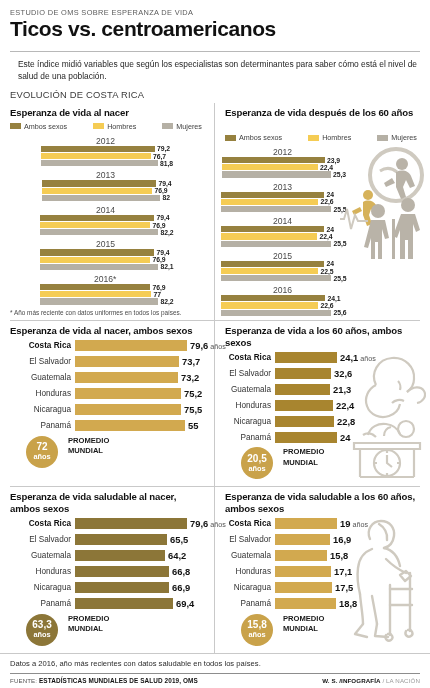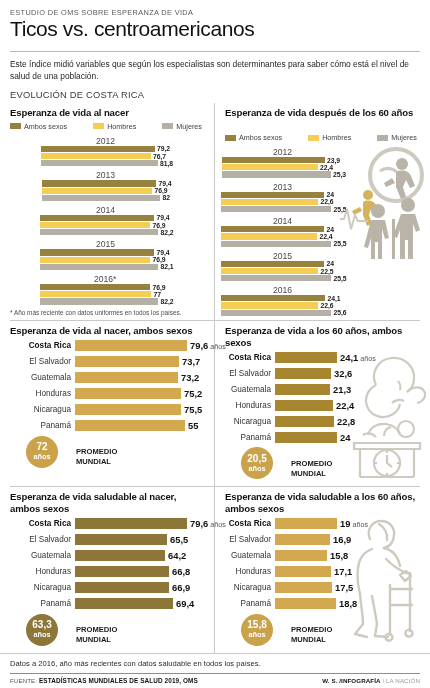--- a/index.html
+++ b/index.html
@@ -12,26 +12,26 @@
   }
   .page { width: 430px; height: 688px; position: relative; background:#fff; }
 
   
   .header { padding: 8px 10px 4px 10px; }
   .kicker {
     font-size: 7.4px; letter-spacing: .35px; color: #5b5b5b;
     text-transform: uppercase; white-space: nowrap;
   }
   .maintitle {
-    font-size: 21px; font-weight: normal; letter-spacing: -0.4px;
+    font-size: 21px; font-weight: bold; letter-spacing: -0.4px;
     line-height: 1.08; margin-top: 1px; color: #111;
   }
   .rule { height: 1px; background: #b8b8b8; margin: 6px 10px 0 10px; }
   .standfirst {
-    padding: 6px 10px 0 10px; font-size: 8.4px; line-height: 1.45; color: #262626;
+    padding: 6px 10px 0 18px; font-size: 8.4px; line-height: 1.45; color: #262626;
   }
   .sectionlabel {
     padding: 7px 10px 0 10px; font-size: 9.4px; color: #3a3a3a; letter-spacing: .2px;
   }
 
   
   .grid { position: relative; margin-top: 3px; }
   .row { display: flex; width: 430px; }
   .col { width: 215px; padding: 4px 10px 0 10px; position: relative; }
   .col.left { border-right: 1px solid #c9c9c9; }
@@ -70,21 +70,21 @@
   .cc-name {
     text-align: right; padding-right: 4px; font-size: 8.2px; color: #333;
     flex: 0 0 auto; white-space: nowrap;
   }
   .cc-name.bold { font-weight: bold; color: #111; }
   .cc-bar { height: 11px; flex: 0 0 auto; }
   .cc-val { font-size: 9.4px; font-weight: bold; margin-left: 3px; white-space: nowrap; color:#111; }
   .cc-unit { font-size: 7.2px; font-weight: normal; color: #555; }
 
   
-  .avg { display: flex; align-items: flex-end; gap: 18px; margin: 4px 0 7px 16px; }
+  .avg { display: flex; align-items: flex-start; gap: 10px; margin: 4px 0 7px 16px; }
   .avg-circle {
     width: 32px; height: 32px; border-radius: 50%;
     display: flex; flex-direction: column; align-items: center; justify-content: center;
     color: #fff; flex: 0 0 auto; line-height: 1;
   }
   .avg-num { font-size: 10px; font-weight: bold; }
   .avg-unit { font-size: 7.4px; font-weight: bold; margin-top: 1px; }
   .avg-text { font-size: 7.6px; font-weight: bold; line-height: 1.35; color: #1a1a1a; }
 
   

